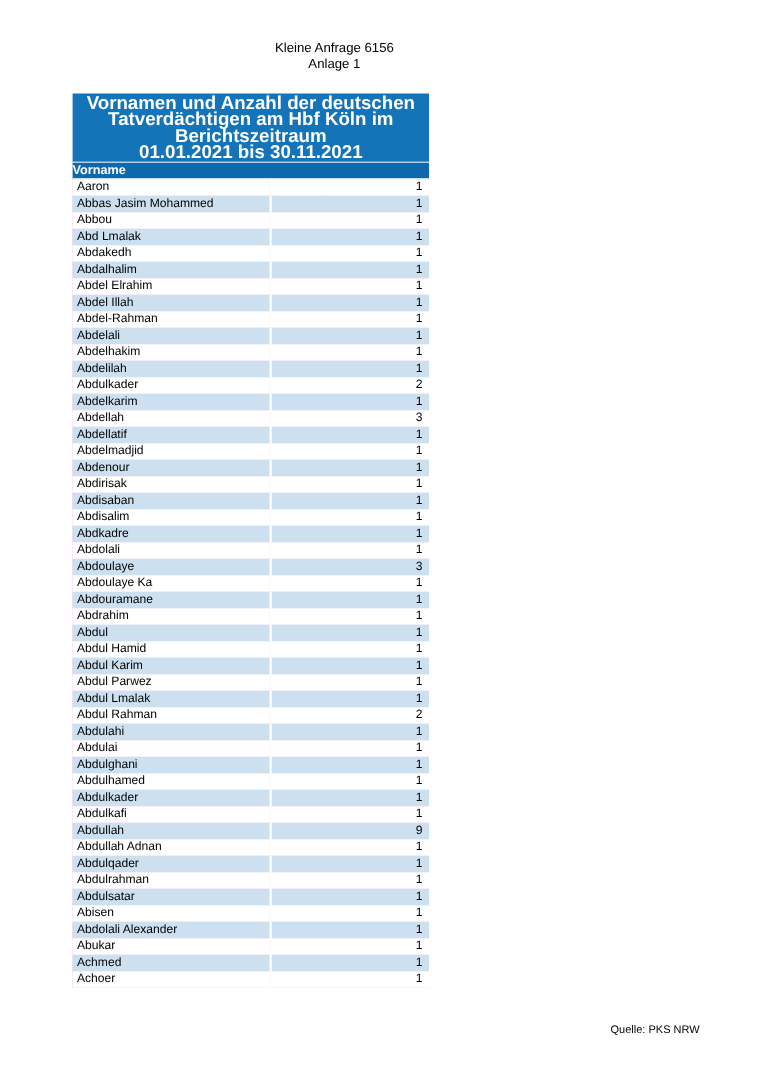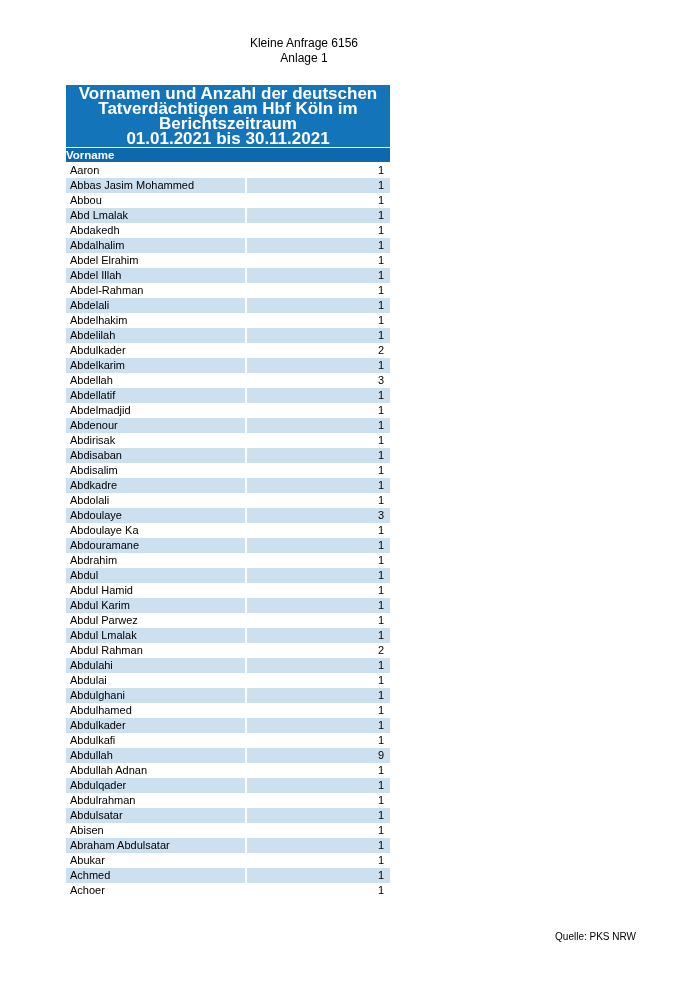--- a/index.html
+++ b/index.html
@@ -282,21 +282,21 @@
       </div>
       <div class="row alt">
         <div class="cell name">Abdulsatar</div>
         <div class="cell count">1</div>
       </div>
       <div class="row">
         <div class="cell name">Abisen</div>
         <div class="cell count">1</div>
       </div>
       <div class="row alt">
-        <div class="cell name">Abraham Abdulsatar</div>
+        <div class="cell name">Abdolali Alexander</div>
         <div class="cell count">1</div>
       </div>
       <div class="row">
         <div class="cell name">Abukar</div>
         <div class="cell count">1</div>
       </div>
       <div class="row alt">
         <div class="cell name">Achmed</div>
         <div class="cell count">1</div>
       </div>

